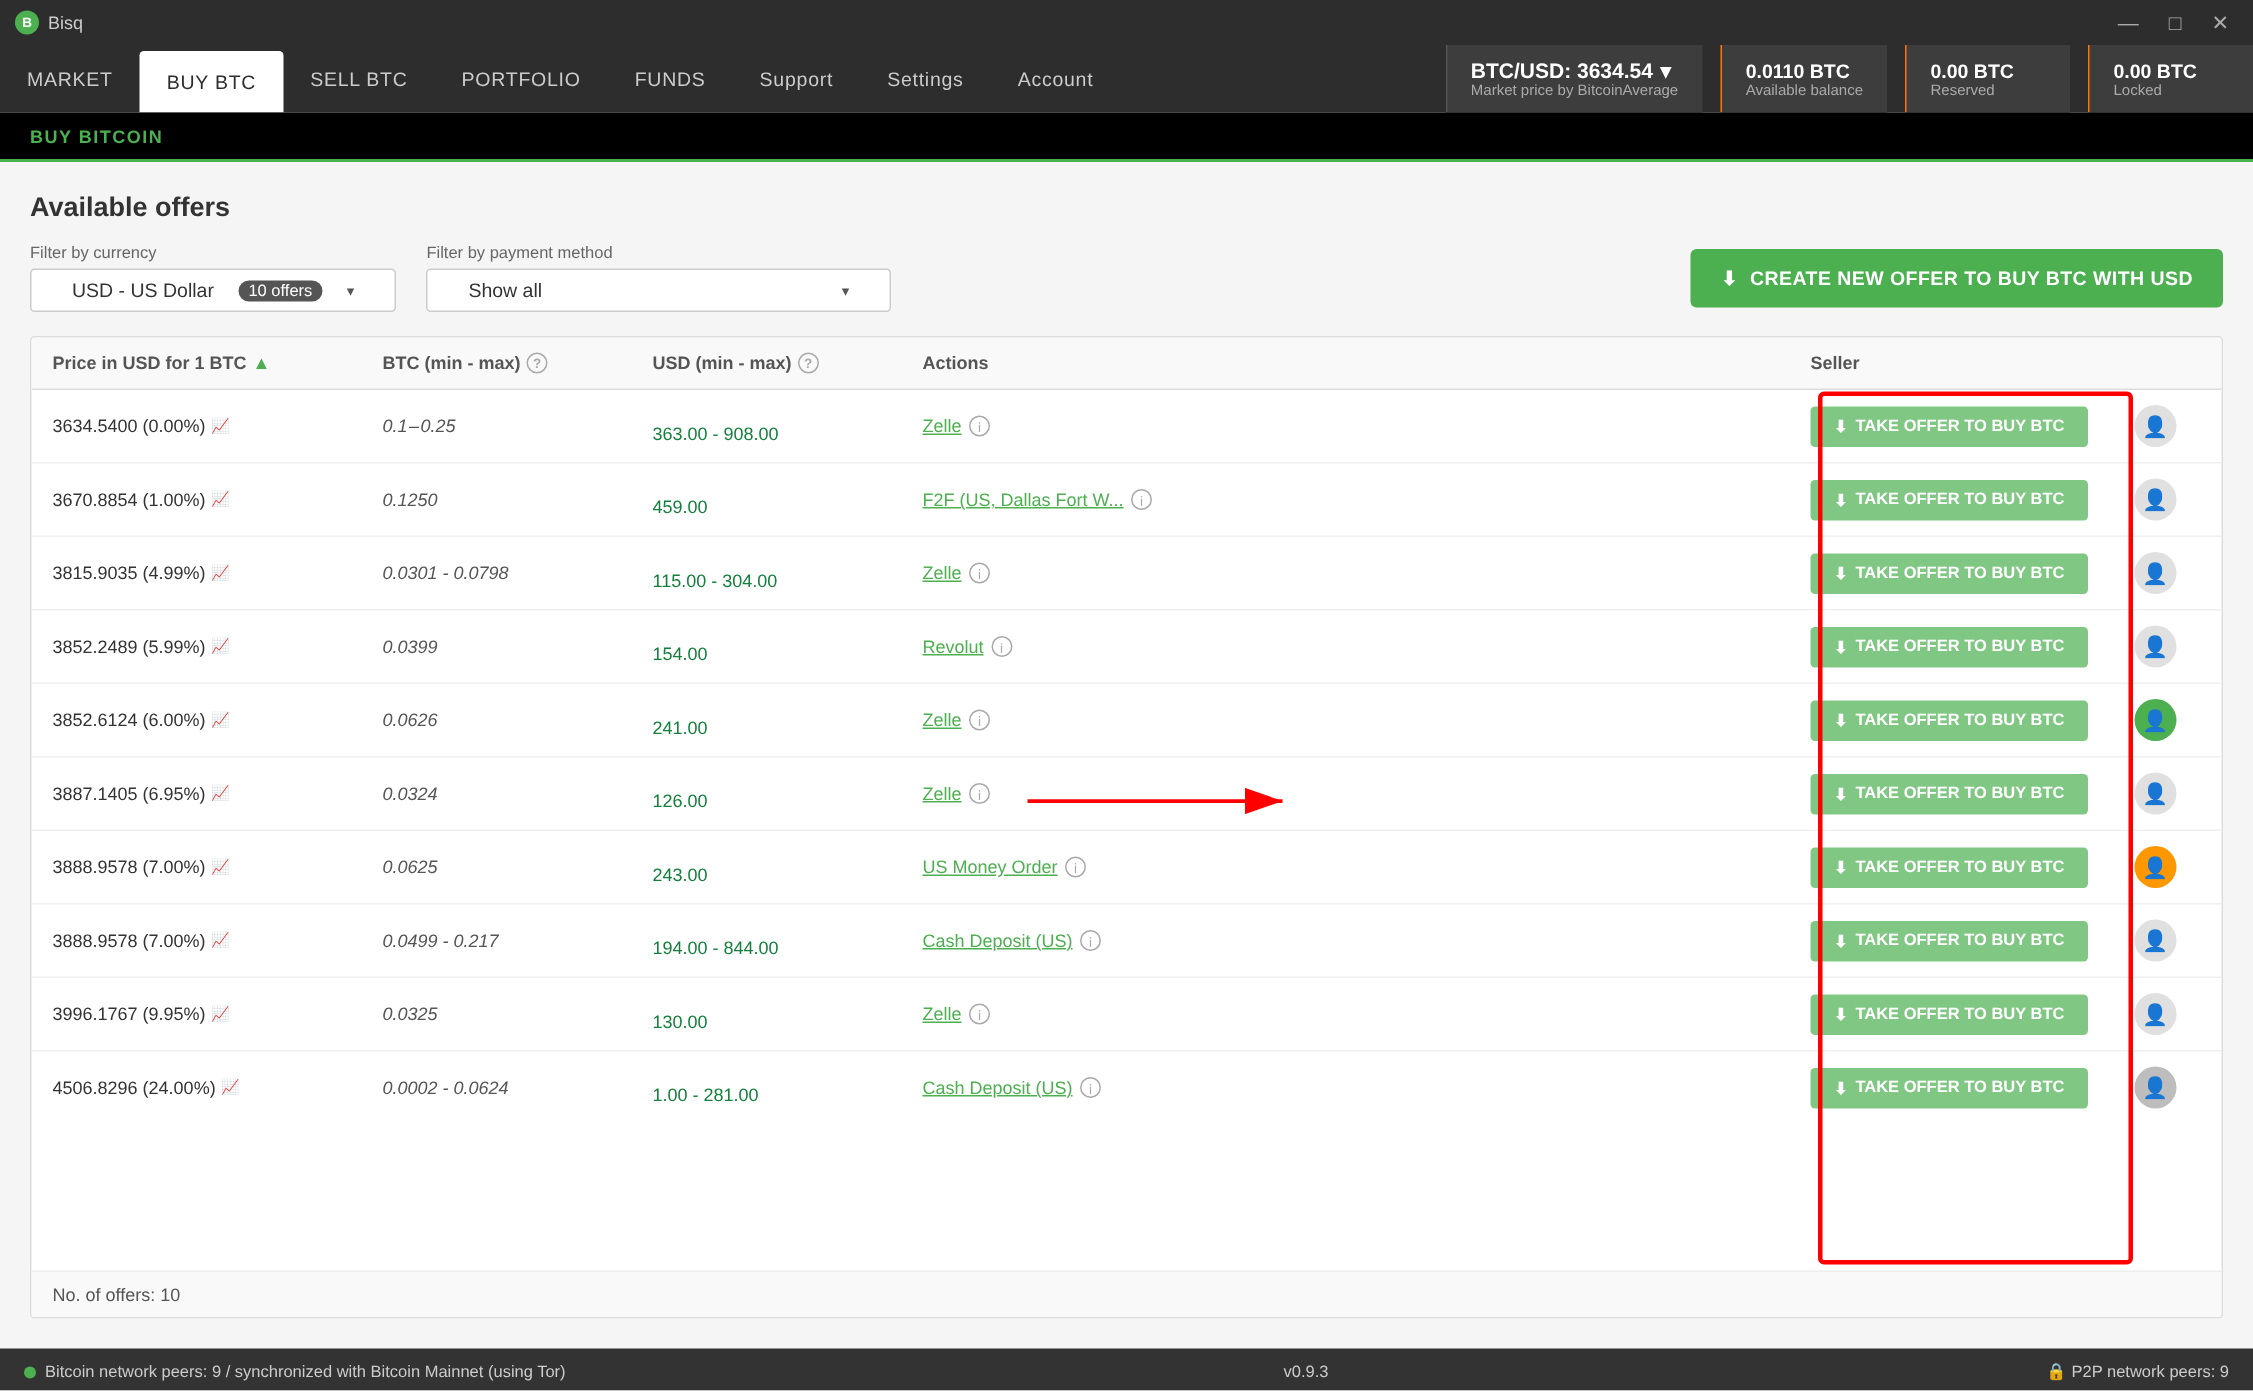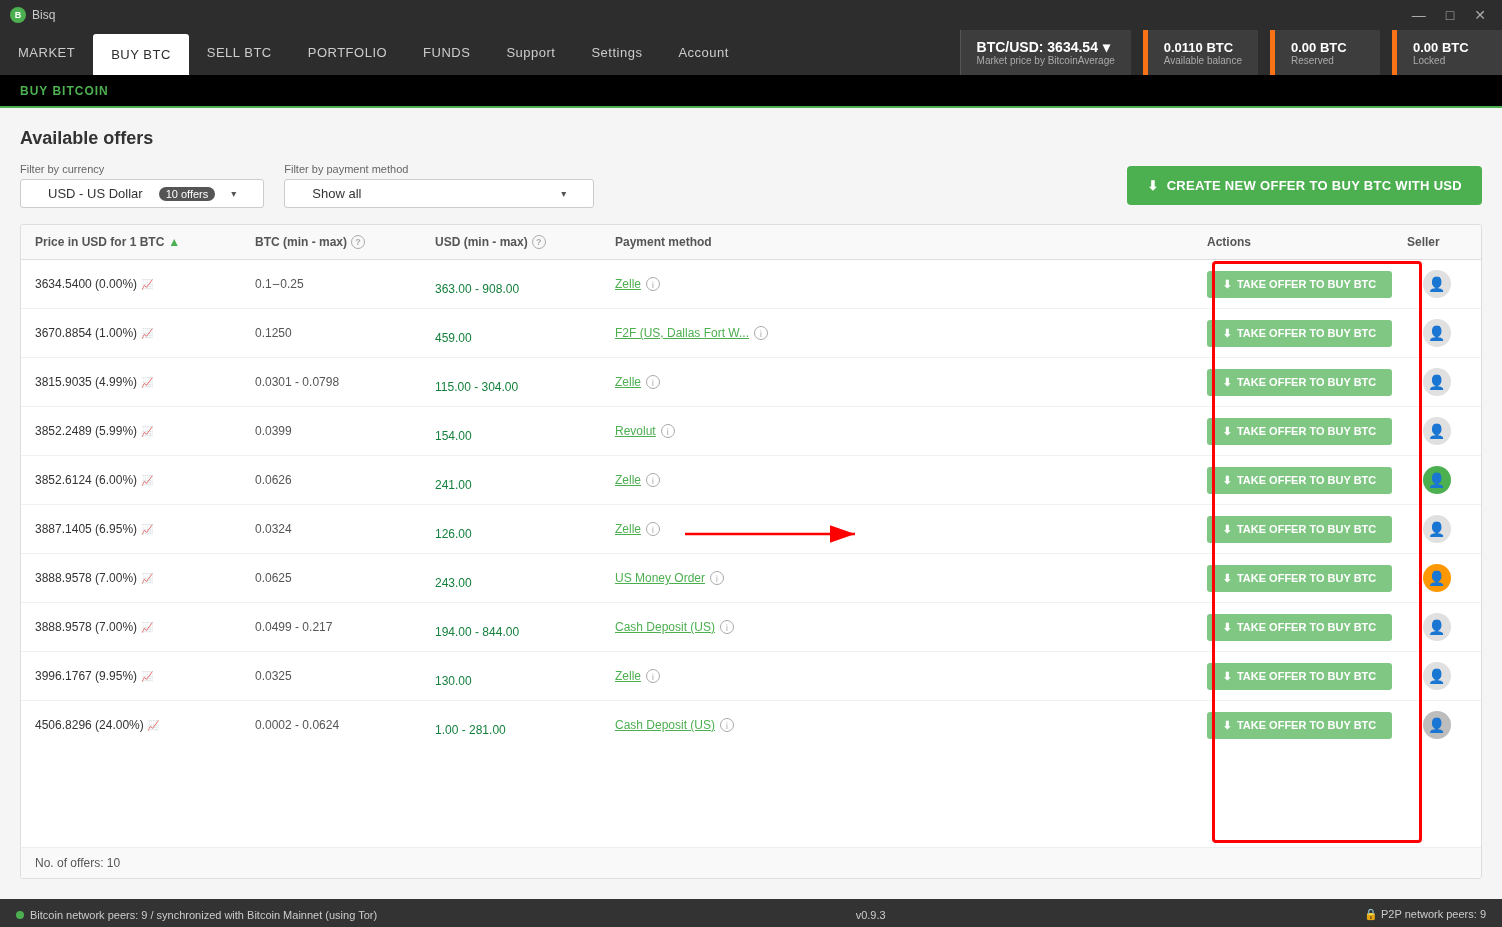--- a/index.html
+++ b/index.html
@@ -13,21 +13,21 @@
     .title-bar-btn { color: #aaa; cursor: pointer; font-size: 14px; background: none; border: none; padding: 2px 6px; }
 
     
     .nav-bar { background: #2d2d2d; height: 45px; display: flex; align-items: stretch; }
     .nav-item { color: #ccc; padding: 0 18px; display: flex; align-items: center; cursor: pointer; font-size: 13px; font-weight: 500; letter-spacing: 0.5px; border: none; background: none; }
     .nav-item.active { background: white; color: #2d2d2d; border-radius: 3px 3px 0 0; margin-top: 4px; }
     .nav-right { margin-left: auto; display: flex; align-items: center; gap: 12px; }
     .nav-price-box { background: #3d3d3d; border-left: 1px solid #555; padding: 0 16px; height: 100%; display: flex; flex-direction: column; justify-content: center; cursor: pointer; min-width: 160px; }
     .nav-price-box .price { color: white; font-size: 14px; font-weight: bold; display: flex; align-items: center; gap: 5px; }
     .nav-price-box .price-sub { color: #aaa; font-size: 10px; }
-    .nav-stat { background: #3d3d3d; border-left: 5px solid #f97316; padding: 0 16px; height: 100%; display: flex; flex-direction: column; justify-content: center; min-width: 110px; }
+    .nav-stat { background: #3d3d3d; border-left: 1px solid #f97316; padding: 0 16px; height: 100%; display: flex; flex-direction: column; justify-content: center; min-width: 110px; }
     .nav-stat .stat-val { color: white; font-size: 13px; font-weight: bold; }
     .nav-stat .stat-label { color: #aaa; font-size: 10px; }
 
     
     .breadcrumb-bar { background: #000000; padding: 8px 20px; border-bottom: 2px solid #4CAF50; }
     .breadcrumb-text { color: #4CAF50; font-size: 12px; font-weight: bold; letter-spacing: 1px; }
 
     
     .main-content { background: #f5f5f5; flex: 1; padding: 20px; overflow: hidden; display: flex; flex-direction: column; justify-content: center; }
 
@@ -45,21 +45,21 @@
 
     
     .table-container { background: white; border: 1px solid #ddd; border-radius: 3px; flex: 1; overflow: hidden; display: flex; flex-direction: column; }
     .table-header { display: grid; grid-template-columns: 220px 180px 180px 1fr 200px 60px; background: #f9f9f9; border-bottom: 1px solid #ddd; padding: 10px 14px; font-weight: bold; font-size: 12px; color: #555; }
     .table-header .col-title { display: flex; align-items: center; gap: 4px; }
     .table-body { overflow-y: auto; flex: 1; }
     .table-row { display: grid; grid-template-columns: 220px 180px 180px 1fr 200px 60px; padding: 10px 14px; border-bottom: 1px solid #f0f0f0; align-items: center; }
     .table-row:last-child { border-bottom: none; }
     .price-cell { font-size: 12px; color: #333; display: flex; align-items: center; gap: 4px; }
     .trend-icon { color: #aaa; font-size: 10px; }
-    .btc-cell { font-size: 12px; color: #555; display: flex; align-items: center; gap: 4px; }
+    .btc-cell { font-size: 12px; color: #555; display: flex; align-items: center; gap: 4px; font-style: italic; }
     .usd-cell { font-size: 12px; color: #15803d; margin-top: 10px; }
     .payment-cell { display: flex; align-items: center; gap: 5px; }
     .payment-link { color: #4CAF50; text-decoration: underline; font-size: 12px; cursor: pointer; }
     .info-icon { color: #888; font-size: 11px; cursor: pointer; }
     .action-cell { display: flex; align-items: center; }
     .take-offer-btn { background: #81C784; color: white; border: none; padding: 7px 12px; border-radius: 3px; font-size: 11px; cursor: pointer; display: flex; align-items: center; gap: 5px; font-weight: bold; width: 185px; justify-content: center; }
     .seller-cell { display: flex; justify-content: center; align-items: center; }
     .avatar { width: 28px; height: 28px; border-radius: 50%; display: flex; align-items: center; justify-content: center; font-size: 14px; }
 
     
@@ -168,23 +168,20 @@
         </div>
         <div class="col-title">
           <span>BTC (min - max)</span>
           <span class="info-circle">?</span>
         </div>
         <div class="col-title">
           <span>USD (min - max)</span>
           <span class="info-circle">?</span>
         </div>
         <div class="col-title">
-          <span>Payment method</span>
-        </div>
-        <div class="col-title">
           <span>Actions</span>
         </div>
         <div class="col-title">
           <span>Seller</span>
         </div>
       </div>
 
       <div class="table-body">
 
         <div class="table-row">

